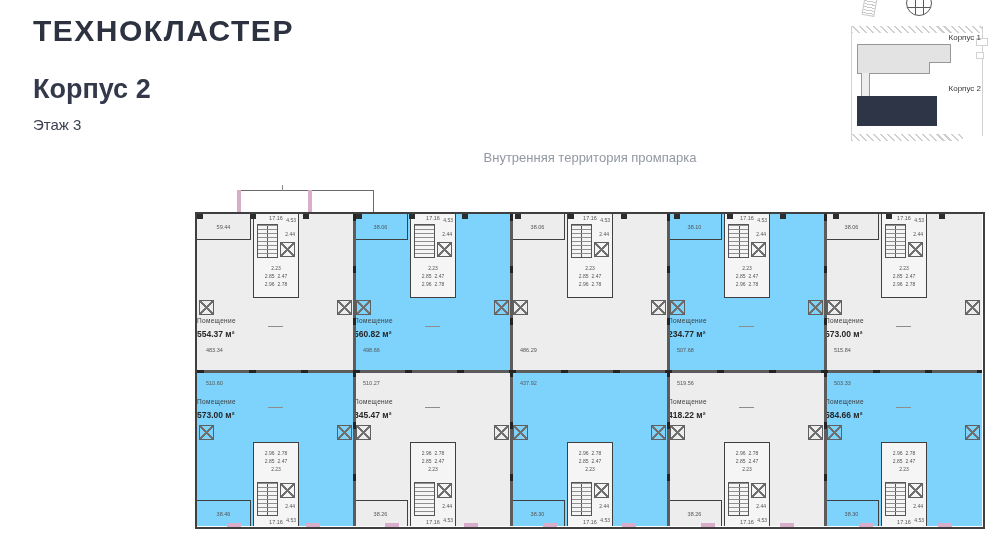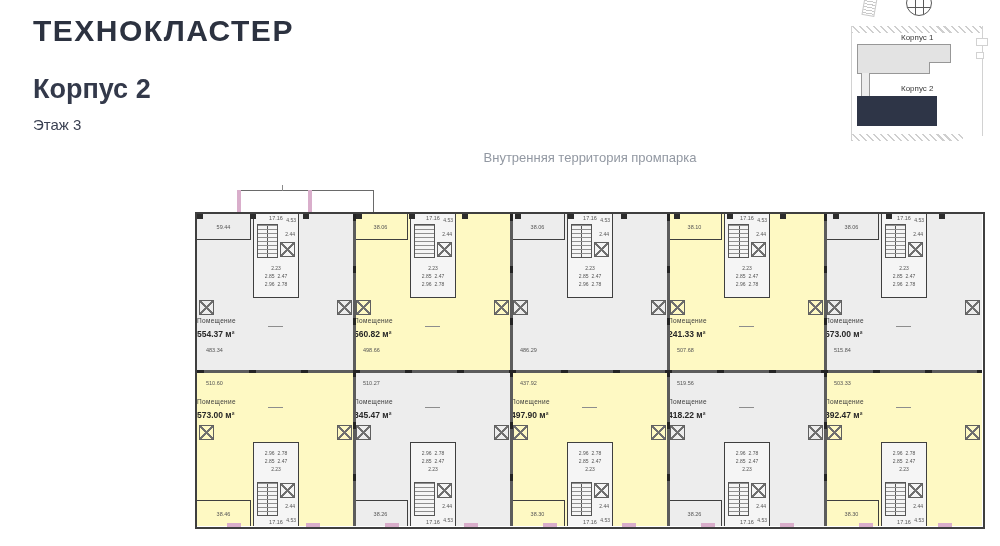--- a/index.html
+++ b/index.html
@@ -19,21 +19,21 @@
   
   .minimap{position:absolute;left:843px;top:0;width:154px;height:148px}
   .hatch{position:absolute;background:repeating-linear-gradient(45deg,#cfcfcf 0 1.5px,transparent 1.5px 5px)}
   .mm-hatch-top{left:8px;top:26px;width:132px;height:7px}
   .mm-hatch-bot{left:8px;top:134px;width:112px;height:7px}
   .mm-left-line{position:absolute;left:8px;top:26px;width:1px;height:115px;background:#d2d2d2}
   .mm-right-line{position:absolute;left:139px;top:26px;width:1px;height:110px;background:#d2d2d2}
   .mm-notch{position:absolute;border:1px solid #d2d2d2;background:#fff}
   .mm-ladder{position:absolute;left:20px;top:-3px;width:13px;height:19px;transform:rotate(10deg);
     border:1px solid #c9c9c9;background:repeating-linear-gradient(to bottom,#c9c9c9 0 1px,transparent 1px 3px)}
-  .mm-label{position:absolute;left:58px;width:80px;text-align:left;font-size:8px;color:#3a3a3a}
+  .mm-label{position:absolute;left:58px;width:80px;text-align:right;font-size:8px;color:#3a3a3a}
   .mm-k1a{position:absolute;left:14px;top:44px;width:94px;height:19px;background:#e3e3e3;border:1px solid #979797}
   .mm-k1b{position:absolute;left:14px;top:62px;width:73px;height:12px;background:#e3e3e3;border:1px solid #979797;border-top:none}
   .mm-conn{position:absolute;left:18px;top:73px;width:9px;height:24px;background:#ededed;border-left:1px solid #9a9a9a;border-right:1px solid #9a9a9a}
   .mm-k2{position:absolute;left:14px;top:96px;width:80px;height:30px;background:#2e3547}
   .compass{position:absolute;left:906px;top:-10px;width:26px;height:26px;border:1.2px solid #5a5a5a;border-radius:50%;
     background:linear-gradient(to right,transparent 0 8px,#5a5a5a 8px 9px,transparent 9px 16px,#5a5a5a 16px 17px,transparent 17px),
                linear-gradient(to bottom,transparent 0 8px,#5a5a5a 8px 9px,transparent 9px 16px,#5a5a5a 16px 17px,transparent 17px)}
 
   
   .territory{position:absolute;left:196px;top:150px;width:788px;text-align:center;font-size:13px;color:#9298a2}
@@ -44,21 +44,21 @@
     background:repeating-linear-gradient(to right,#2d2d2d 0 6px,transparent 6px 53px)}
   .doors-bottom{position:absolute;left:0;bottom:0;width:100%;height:4px;
     background:repeating-linear-gradient(to right,transparent 0 30px,var(--pink) 30px 44px,transparent 44px 79px)}
   .wall-v{position:absolute;top:0;width:2.5px;height:312px;
     background:repeating-linear-gradient(to bottom,#242424 0 7px,#5c5c5c 7px 52px)}
   .wall-h{position:absolute;left:0;top:156px;width:785px;height:2.5px;
     background:repeating-linear-gradient(to right,#242424 0 7px,#5c5c5c 7px 52px)}
 
   .unit{position:absolute;width:157px;height:156px}
   .u-light{background:#ededed}
-  .u-dark{background:#fef9c3}
+  .u-dark{background:#7dd3fc}
 
   .num{font-size:5.5px;color:#555}
   .corridor{position:absolute;left:0;width:54px;height:26px;display:flex;align-items:center;justify-content:center}
   .unit-t .corridor{top:0;border-right:1.5px solid var(--wall);border-bottom:1.5px solid var(--wall)}
   .unit-b .corridor{bottom:0;border-right:1.5px solid var(--wall);border-top:1.5px solid var(--wall)}
 
   .core{position:absolute;left:56px;width:46px;height:84px;background:#f5f5f5;border:1.5px solid var(--wall)}
   .unit-t .core{top:0;border-top:none}
   .unit-b .core{bottom:0;border-bottom:none}
   .stairs{position:absolute;left:3px;width:21px;height:34px;border:1px solid #555;
@@ -230,21 +230,21 @@
         <div><span>2.23</span></div>
         <div><span>2.85</span><span>2.47</span></div>
         <div><span>2.96</span><span>2.78</span></div>
       </div>
     </div>
     <div class="xbox shaft shaft-l"></div>
     <div class="xbox shaft shaft-r"></div>
     <div class="label-block">
       <div class="plabel">Помещение</div>
       <div class="sub"></div>
-      <div class="area">241.33 м²</div>
+      <div class="area">234.77 м²</div>
     </div>
     <div class="sidenum num">507.68</div>
   </div>
 
   <div class="unit unit-t u-light" style="left:628px;top:0">
     <div class="corridor">
         <span class="num">38.06</span>
       </div>
     <div class="core">
       <div class="dimtop num">17.16</div>
@@ -315,25 +315,20 @@
       <div class="stairs"></div>
       <div class="dimtop num">17.16</div>
     </div>
     <div class="corridor">
         <span class="num">38.26</span>
       </div>
   </div>
 
   <div class="unit unit-b u-dark" style="left:314px;top:156px">
     <div class="sidenum num">437.92</div>
-    <div class="label-block">
-      <div class="plabel">Помещение</div>
-      <div class="sub"></div>
-      <div class="area">497.90 м²</div>
-    </div>
     <div class="xbox shaft shaft-l"></div>
     <div class="xbox shaft shaft-r"></div>
     <div class="core">
       <div class="rooms">
         <div><span>2.96</span><span>2.78</span></div>
         <div><span>2.85</span><span>2.47</span></div>
         <div><span>2.23</span></div>
       </div>
       <div class="xbox lift"></div>
       <div class="dim-b">2.44</div>
@@ -370,21 +365,21 @@
     <div class="corridor">
         <span class="num">38.26</span>
       </div>
   </div>
 
   <div class="unit unit-b u-dark" style="left:628px;top:156px">
     <div class="sidenum num">503.33</div>
     <div class="label-block">
       <div class="plabel">Помещение</div>
       <div class="sub"></div>
-      <div class="area">392.47 м²</div>
+      <div class="area">584.66 м²</div>
     </div>
     <div class="xbox shaft shaft-l"></div>
     <div class="xbox shaft shaft-r"></div>
     <div class="core">
       <div class="rooms">
         <div><span>2.96</span><span>2.78</span></div>
         <div><span>2.85</span><span>2.47</span></div>
         <div><span>2.23</span></div>
       </div>
       <div class="xbox lift"></div>

